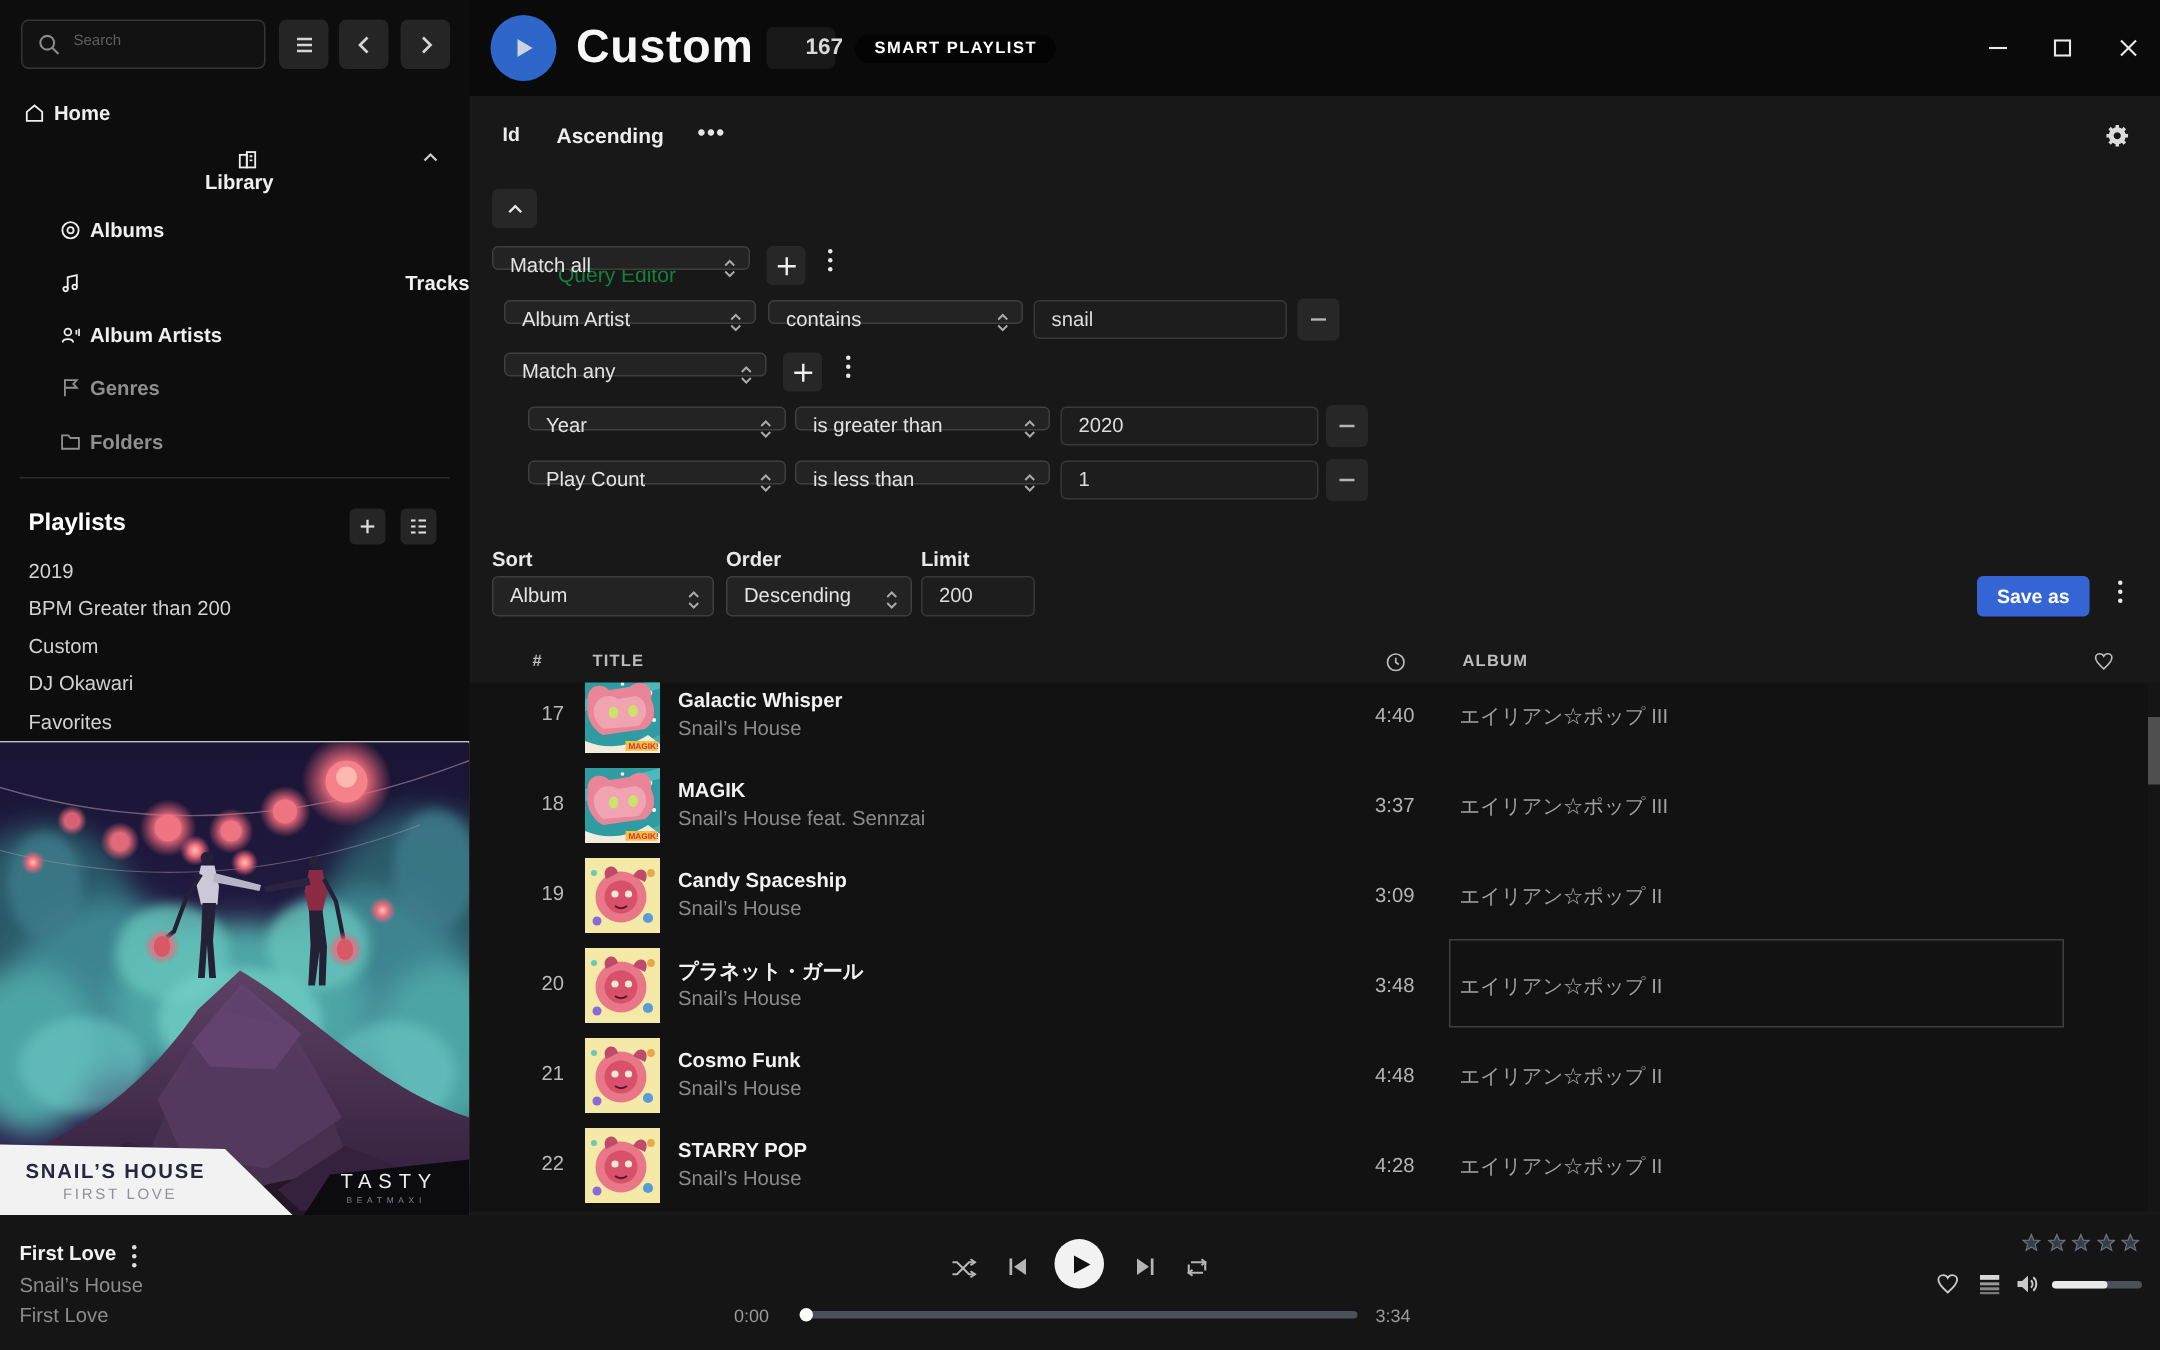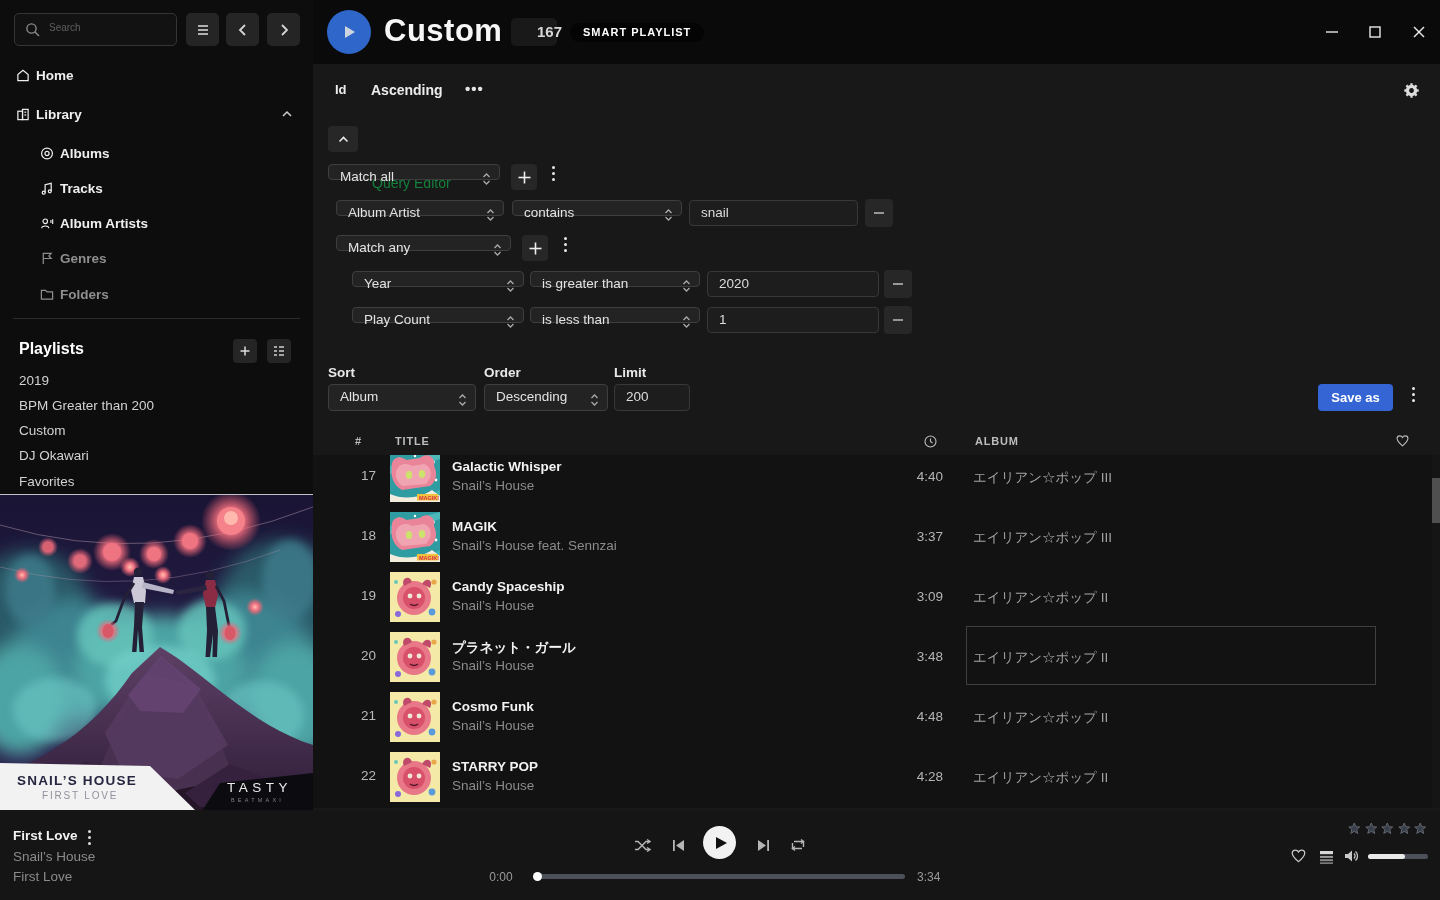--- a/index.html
+++ b/index.html
@@ -125,21 +125,21 @@
   </div>
 
   <div class="navitem" style="top:60px;">
     <span class="ic lit">
           <svg width="15" height="15" viewBox="0 0 15 15" fill="none" stroke="currentColor" stroke-width="1.3">
             <path d="M2 6.5 L7.5 2 L13 6.5 V13 H2 Z"></path>
           </svg>
         </span>
     <span class="lbl">Home</span>
   </div>
-  <div class="navitem" style="top:99px;">
+  <div class="navitem" style="top:99px;flex-direction:column;">
     <span class="ic lit">
           <svg width="15" height="15" viewBox="0 0 15 15" fill="none" stroke="currentColor" stroke-width="1.3">
             <rect x="2" y="4" width="5" height="9"></rect>
             <rect x="7" y="2" width="6" height="11"></rect>
             <line x1="9" y1="5" x2="11" y2="5"></line>
             <line x1="9" y1="8" x2="11" y2="8"></line>
           </svg>
         </span>
     <span class="lbl">Library</span>
     <svg style="position:absolute; right:20px;" width="12" height="12" viewBox="0 0 12 12" fill="none" stroke="#cfcfcf" stroke-width="1.5">
@@ -148,21 +148,21 @@
   </div>
   <div class="navitem navsub" style="top:138px;">
     <span class="ic lit">
           <svg width="15" height="15" viewBox="0 0 15 15" fill="none" stroke="currentColor" stroke-width="1.3">
             <circle cx="7.5" cy="7.5" r="5.8"></circle>
             <circle cx="7.5" cy="7.5" r="2.2"></circle>
           </svg>
         </span>
     <span class="lbl">Albums</span>
   </div>
-  <div class="navitem navsub" style="top:173px;">
+  <div class="navitem navsub" style="top:173px;justify-content:space-between;">
     <span class="ic lit">
           <svg width="15" height="15" viewBox="0 0 15 15" fill="none" stroke="currentColor" stroke-width="1.3">
             <path d="M5.5 12 V3.5 L12 2 V10.5"></path>
             <circle cx="4" cy="12" r="1.6"></circle>
             <circle cx="10.5" cy="10.5" r="1.6"></circle>
           </svg>
         </span>
     <span class="lbl">Tracks</span>
   </div>
   <div class="navitem navsub" style="top:208px;">

